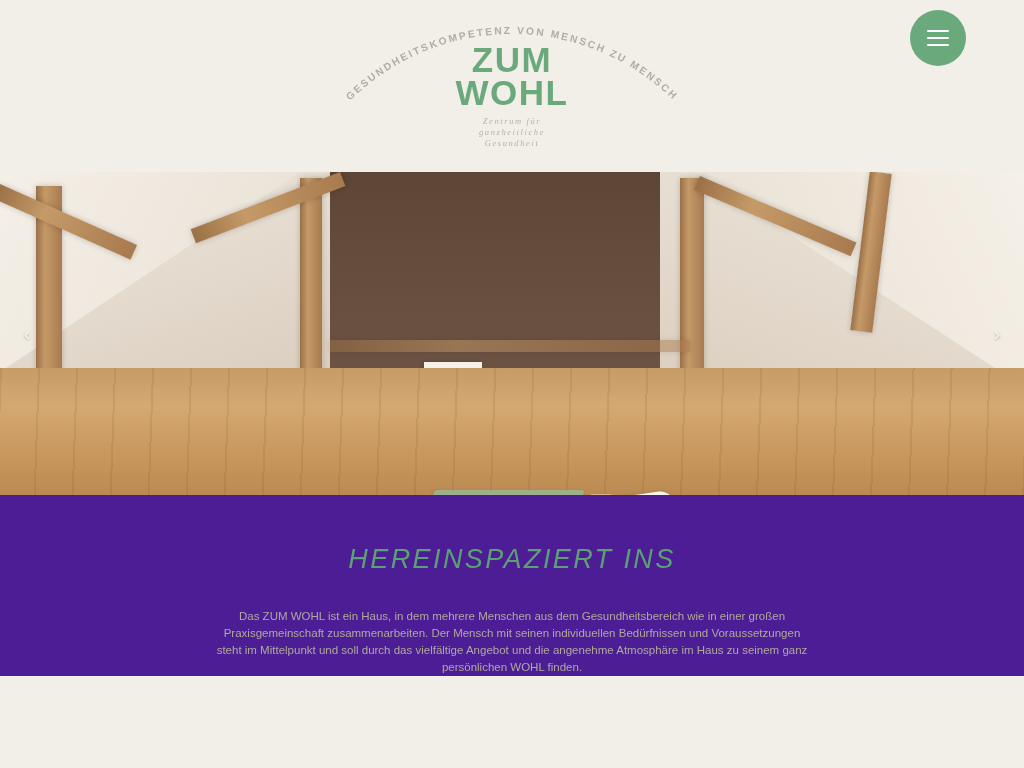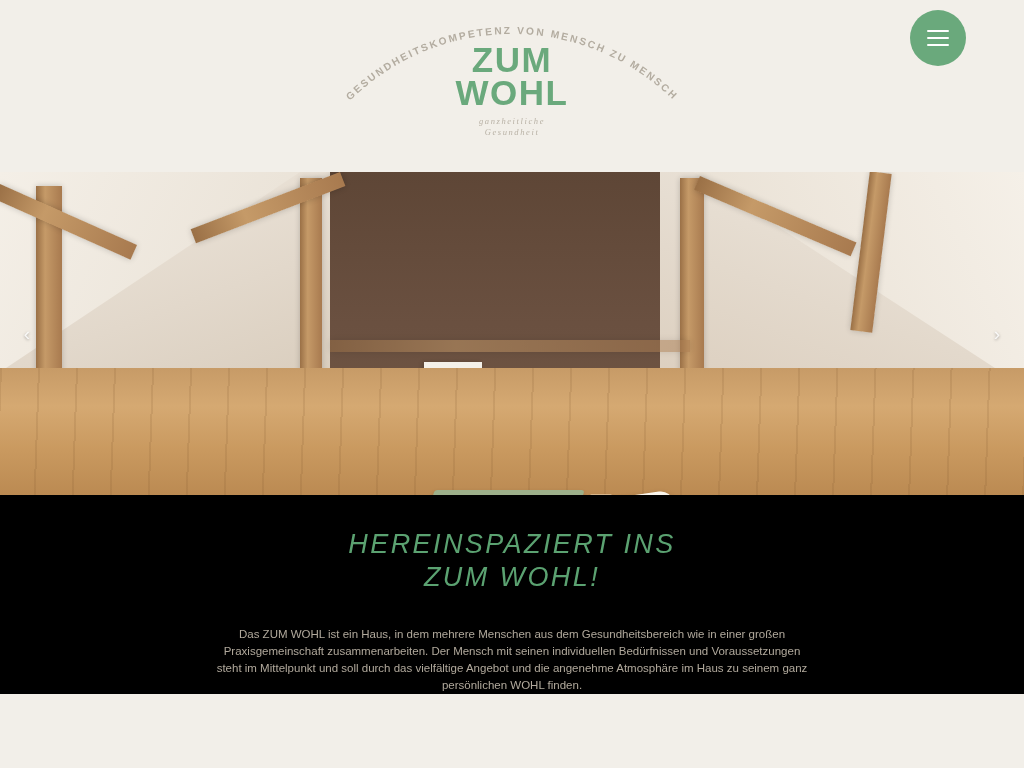--- a/index.html
+++ b/index.html
@@ -163,22 +163,22 @@
     color: rgba(255,255,255,.85); font-size: 19px; cursor: pointer;
     width: 26px; text-align: center; user-select: none;
     text-shadow: 0 1px 3px rgba(0,0,0,.35);
   }
   .arrow.left { left: 14px; }
   .arrow.right { right: 14px; }
 
   
   .intro {
     width: 1024px;
-    background: #000000;
-    padding-top: 33px;
+    background: #4c1d95;
+    padding-top: 48px;
     text-align: center;
   }
   .intro h1 {
     color: #5ba271;
     font-size: 27px;
     font-style: italic;
     font-weight: normal;
     letter-spacing: 2.4px;
     line-height: 33px;
     font-family: "Liberation Sans", sans-serif;
@@ -200,20 +200,21 @@
 </style>
 </head>
 <body>
 
 <div class="header">
 
   <div class="logo-block">
     <div class="logo-line">ZUM</div>
     <div class="logo-line">WOHL</div>
     <div class="logo-sub">
+      <div>Zentrum für</div>
       <div>ganzheitliche</div>
       <div>Gesundheit</div>
     </div>
   </div>
 
   <div class="arc-wrap">
     <svg width="420" height="70" viewBox="0 0 420 70">
       <defs>
         <path id="arcpath" d="M 8,58 A 230,230 0 0 1 412,58" fill="none"></path>
       </defs>
@@ -262,17 +263,16 @@
 
   </div>
 
   <div class="arrow left">‹</div>
   <div class="arrow right">›</div>
 </div>
 
 <div class="intro">
   <h1>
     <span>HEREINSPAZIERT INS</span><br>
-    <span>ZUM WOHL!</span>
   </h1>
   <p class="body">Das ZUM WOHL ist ein Haus, in dem mehrere Menschen aus dem Gesundheitsbereich wie in einer großen Praxisgemeinschaft zusammenarbeiten. Der Mensch mit seinen individuellen Bedürfnissen und Voraussetzungen steht im Mittelpunkt und soll durch das vielfältige Angebot und die angenehme Atmosphäre im Haus zu seinem ganz persönlichen WOHL finden.</p>
 
 </div>
 
 </body></html>

